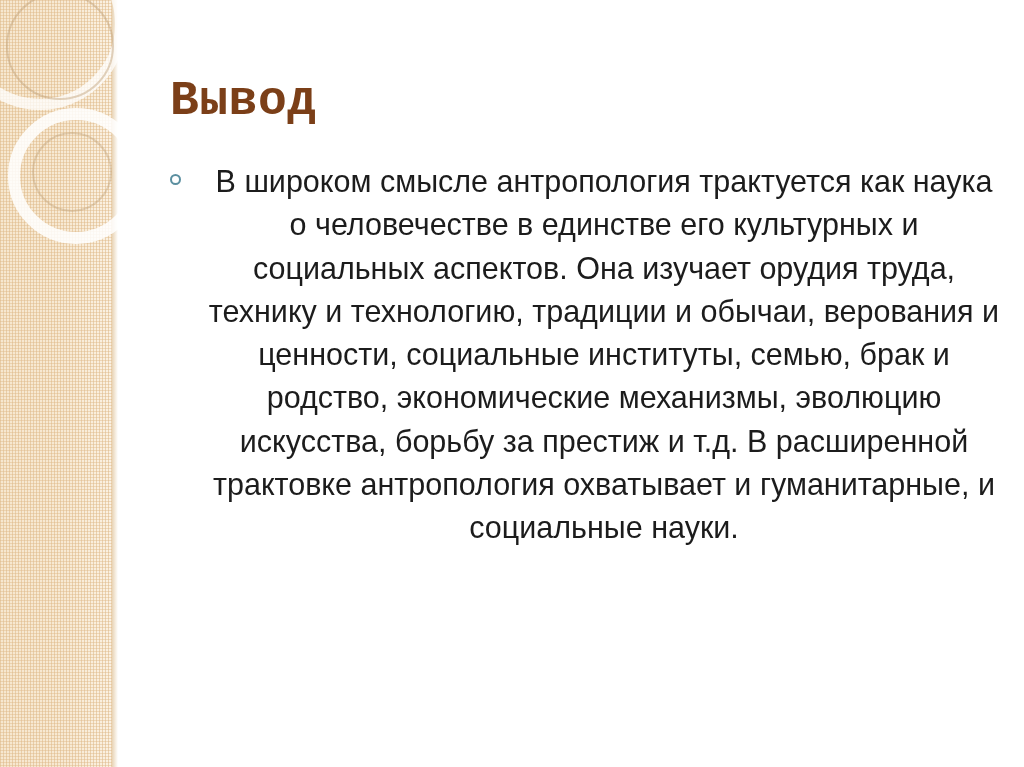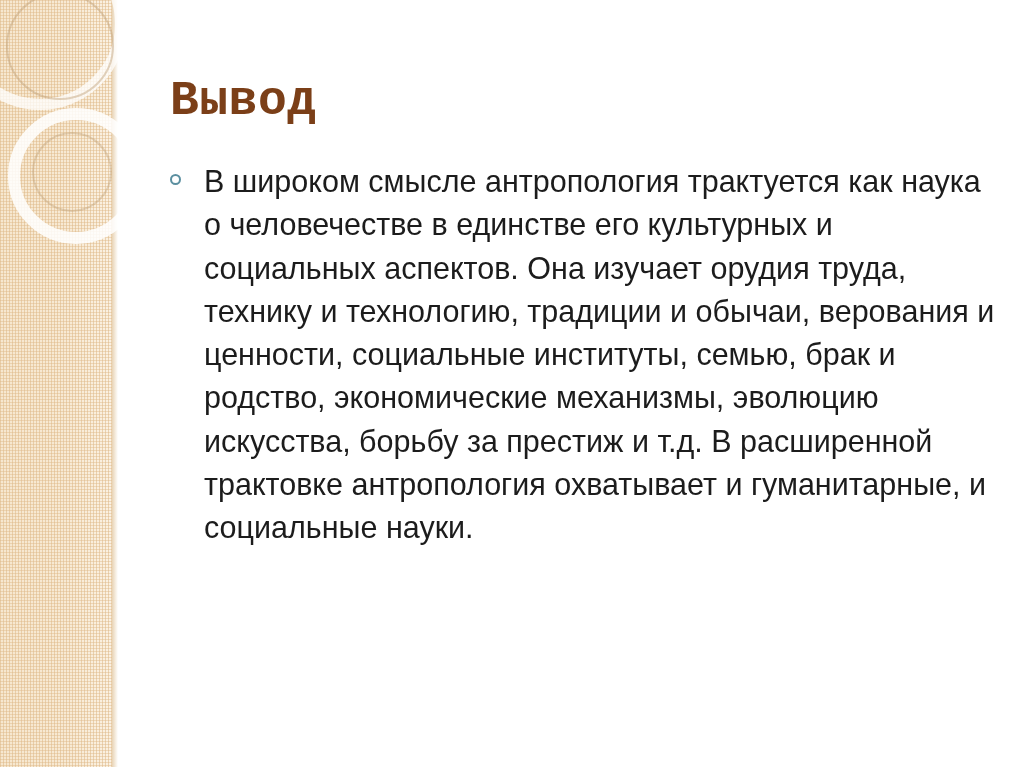--- a/index.html
+++ b/index.html
@@ -113,20 +113,21 @@
   
   .content {
     position: absolute;
     left: 170px;
     top: 160px;
     width: 840px;
   }
   .bullet-row {
     display: flex;
     align-items: flex-start;
+    text-align: center;
   }
   .bullet-marker {
     flex: 0 0 auto;
     width: 34px;
     padding-top: 14px;
   }
   .bullet-dot {
     display: block;
     width: 11px;
     height: 11px;

